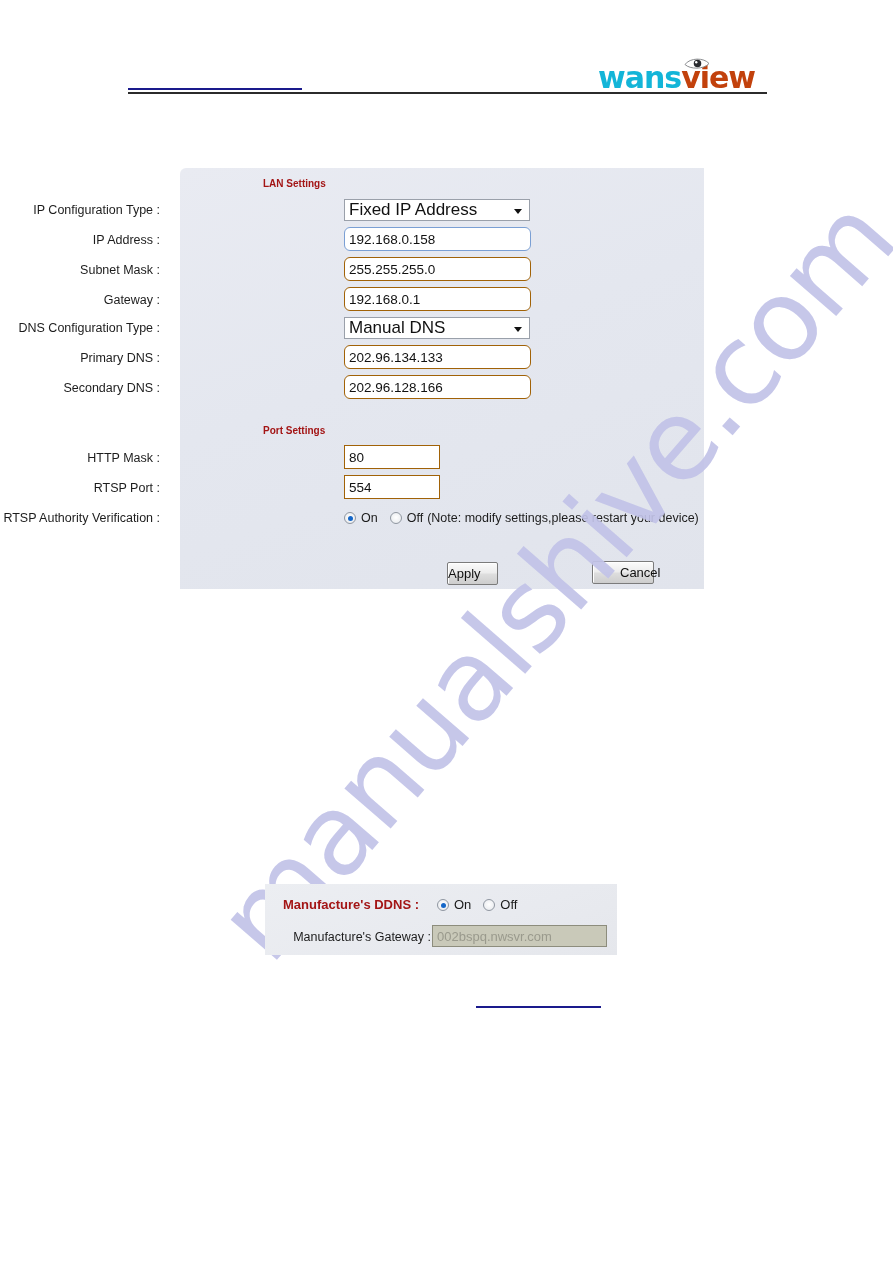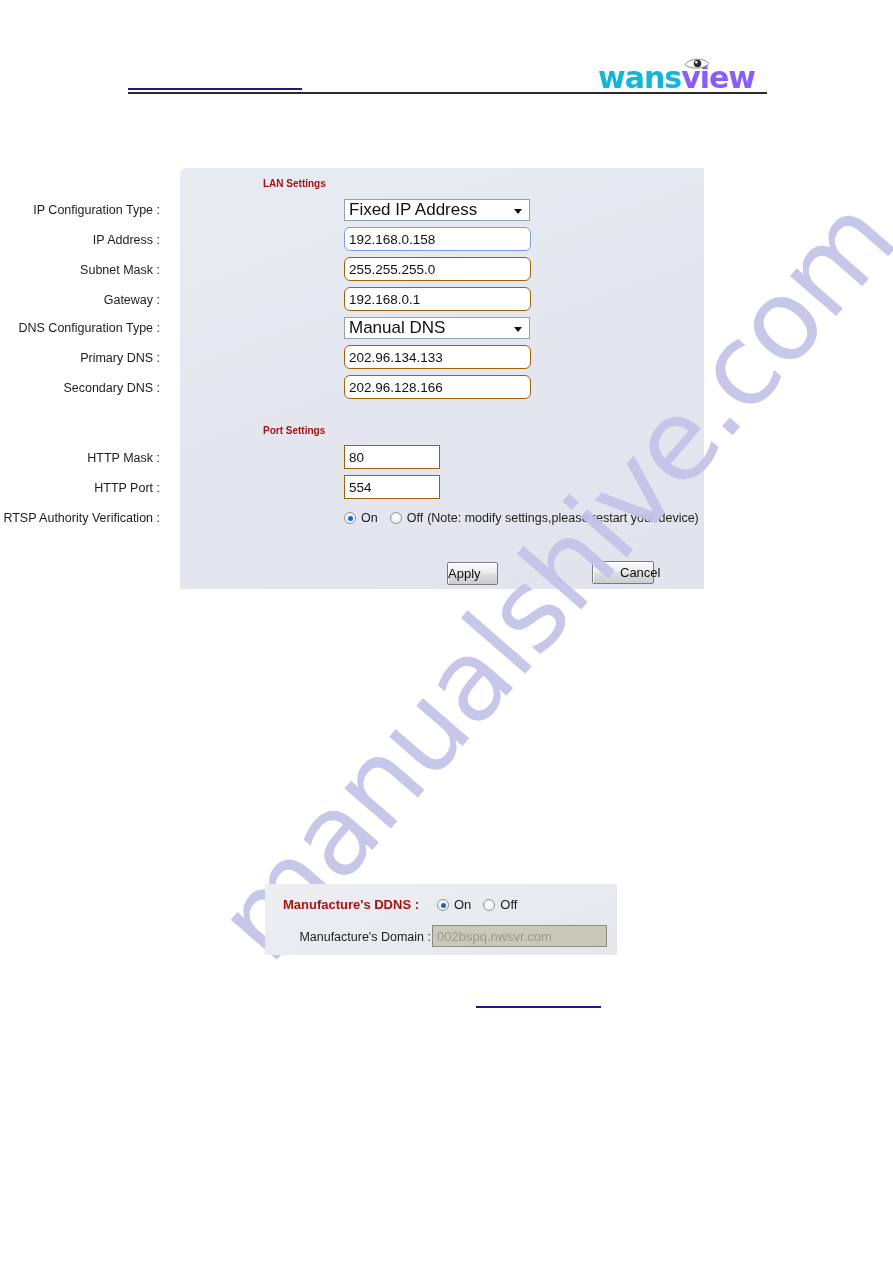--- a/index.html
+++ b/index.html
@@ -47,21 +47,21 @@
     left: 0;
     top: 7px;
     font-family: "DejaVu Sans", sans-serif;
     font-size: 30px;
     font-weight: bold;
     letter-spacing: -1px;
     line-height: 30px;
     white-space: nowrap;
   }
   .logo-wans { color: #13b5d8; margin-top: 23px; }
-  .logo-view { color: #8b5cf6; margin-top: 23px; }
+  .logo-view { color: #c2410c; margin-top: 23px; }
   .logo-eye {
     position: absolute;
     left: 86px;
     top: 0px;
     width: 26px;
     height: 15px;
   }
 
   
   .panel {
@@ -355,21 +355,21 @@
 <div class="section-title" id="port-title">Port Settings</div>
 
 <div class="frow" style="top:445px;">
   <span class="flabel">HTTP Mask :</span>
   <div class="fctl">
     <input class="txt narrow" type="text" value="80" style="">
   </div>
 </div>
 
 <div class="frow" style="top:475px;">
-  <span class="flabel">HTTP Port :</span>
+  <span class="flabel">RTSP Port :</span>
   <div class="fctl">
     <input class="txt narrow" type="text" value="554" style="">
   </div>
 </div>
 
 <div class="frow" style="top:505px;">
   <span class="flabel">RTSP Authority Verification :</span>
   <div class="radio-line" style="top:0;">
     <span class="rb on"></span>
     <span class="rb-label">On</span>
@@ -388,18 +388,18 @@
   <div class="ddns-row" style="top:8px;">
     <span class="ddns-label-red">Manufacture's DDNS :</span>
     <span class="ddns-radios">
       <span class="rb on"></span>
       <span class="rb-label">On</span>
       <span class="rb"></span>
       <span>Off</span>
     </span>
   </div>
   <div class="ddns-row" style="top:40px;">
-    <span class="ddns-label">Manufacture's Domain :</span>
+    <span class="ddns-label">Manufacture's Gateway :</span>
     <input class="txt disabled" type="text" disabled="" value="002bspq.nwsvr.com" style="">
   </div>
 </div>
 
 <div class="footer-rule"></div>
 
 </body></html>

